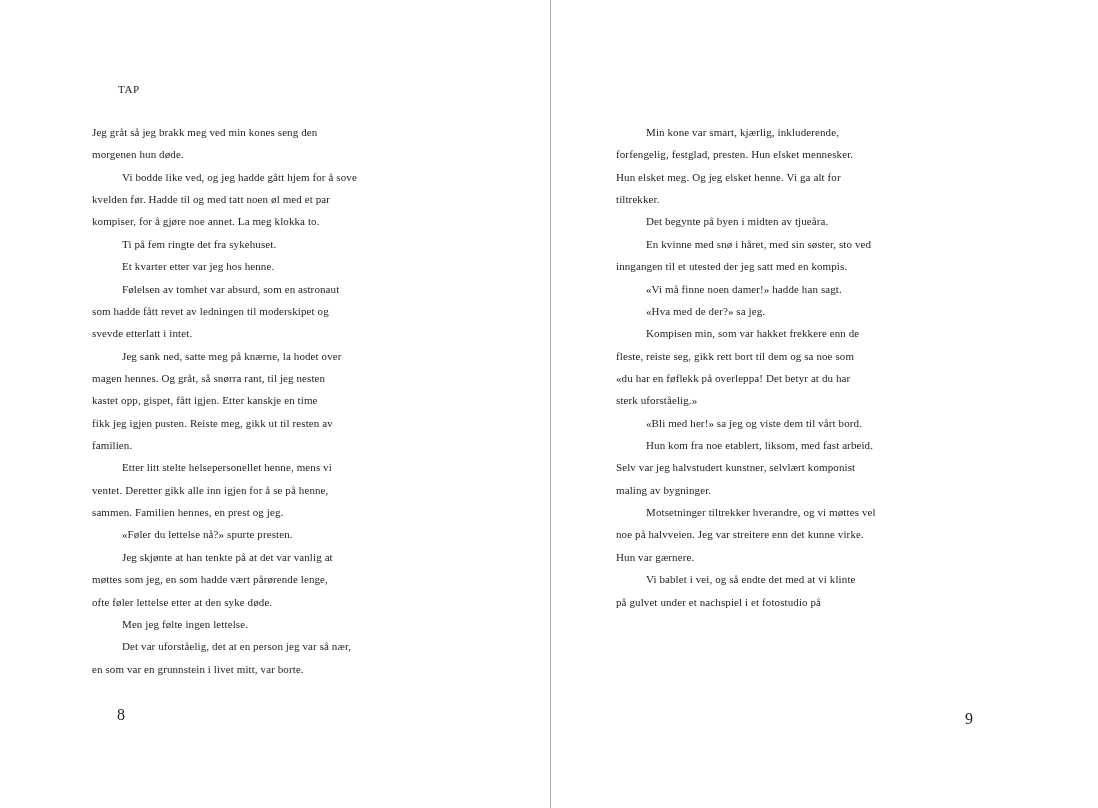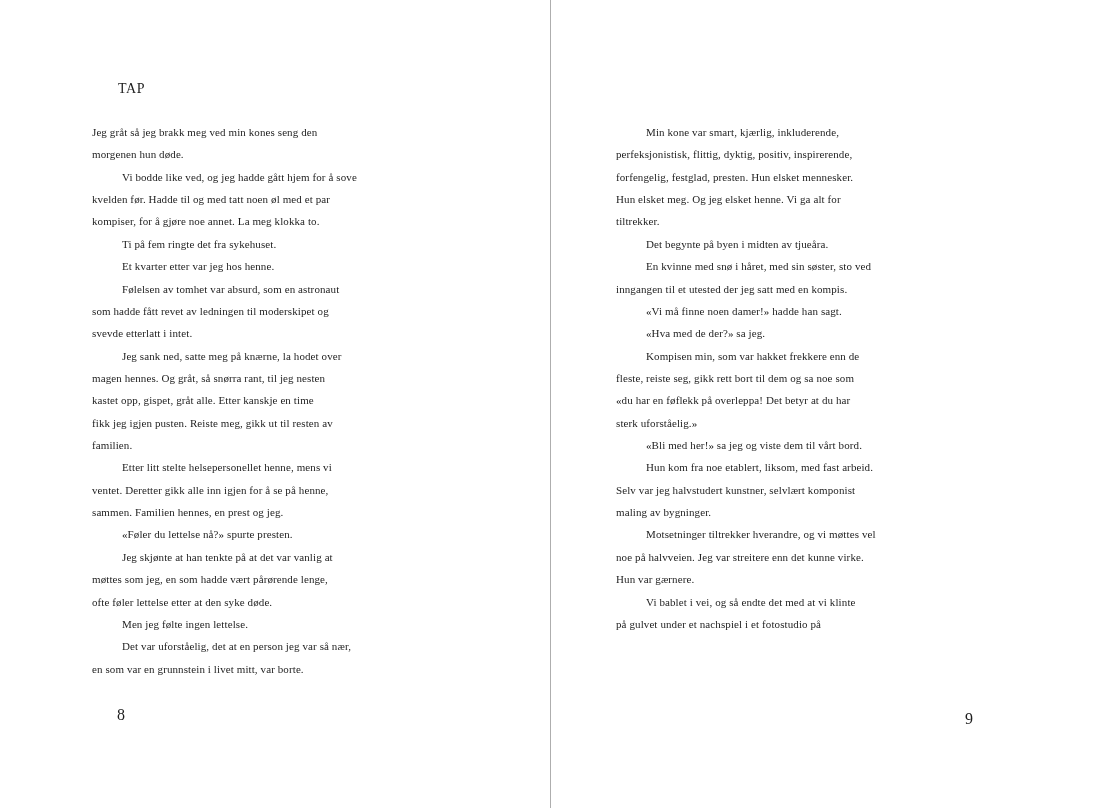--- a/index.html
+++ b/index.html
@@ -27,21 +27,21 @@
     left: 549.5px;
     top: 0;
     width: 1.5px;
     height: 808px;
     background: var(--divider-color);
   }
   .chapter-title {
     position: absolute;
     left: 118px;
     top: 78px;
-    font-size: 14px;
+    font-size: 11px;
     line-height: 22px;
     letter-spacing: 0.6px;
   }
   .page-body {
     position: absolute;
     top: 121px;
     width: 400px;
   }
   .page-body.left-body  { left: 92px; }
   .page-body.right-body { left: 616px; }
@@ -75,21 +75,21 @@
         <div class="line indent">Vi bodde like ved, og jeg hadde gått hjem for å sove</div>
         <div class="line">kvelden før. Hadde til og med tatt noen øl med et par</div>
         <div class="line">kompiser, for å gjøre noe annet. La meg klokka to.</div>
         <div class="line indent">Ti på fem ringte det fra sykehuset.</div>
         <div class="line indent">Et kvarter etter var jeg hos henne.</div>
         <div class="line indent">Følelsen av tomhet var absurd, som en astronaut</div>
         <div class="line">som hadde fått revet av ledningen til moderskipet og</div>
         <div class="line">svevde etterlatt i intet.</div>
         <div class="line indent">Jeg sank ned, satte meg på knærne, la hodet over</div>
         <div class="line">magen hennes. Og gråt, så snørra rant, til jeg nesten</div>
-        <div class="line">kastet opp, gispet, gråt alle. Etter kanskje en time</div>
+        <div class="line">kastet opp, gispet, fått igjen. Etter kanskje en time</div>
         <div class="line">fikk jeg igjen pusten. Reiste meg, gikk ut til resten av</div>
         <div class="line">familien.</div>
         <div class="line indent">Etter litt stelte helsepersonellet henne, mens vi</div>
         <div class="line">ventet. Deretter gikk alle inn igjen for å se på henne,</div>
         <div class="line">sammen. Familien hennes, en prest og jeg.</div>
         <div class="line indent">«Føler du lettelse nå?» spurte presten.</div>
         <div class="line indent">Jeg skjønte at han tenkte på at det var vanlig at</div>
         <div class="line">møttes som jeg, en som hadde vært pårørende lenge,</div>
         <div class="line">ofte føler lettelse etter at den syke døde.</div>
         <div class="line indent">Men jeg følte ingen lettelse.</div>
@@ -97,21 +97,20 @@
         <div class="line">en som var en grunnstein i livet mitt, var borte.</div>
       </div>
     <div class="folio folio-left">8</div>
   </div>
 
   <div class="divider"></div>
 
   <div class="page right-page">
     <div class="page-body right-body">
         <div class="line indent">Min kone var smart, kjærlig, inkluderende,</div>
-        <div class="line">perfeksjonistisk, flittig, dyktig, positiv, inspirerende,</div>
         <div class="line">forfengelig, festglad, presten. Hun elsket mennesker.</div>
         <div class="line">Hun elsket meg. Og jeg elsket henne. Vi ga alt for</div>
         <div class="line">tiltrekker.</div>
         <div class="line indent">Det begynte på byen i midten av tjueåra.</div>
         <div class="line indent">En kvinne med snø i håret, med sin søster, sto ved</div>
         <div class="line">inngangen til et utested der jeg satt med en kompis.</div>
         <div class="line indent">«Vi må finne noen damer!» hadde han sagt.</div>
         <div class="line indent">«Hva med de der?» sa jeg.</div>
         <div class="line indent">Kompisen min, som var hakket frekkere enn de</div>
         <div class="line">fleste, reiste seg, gikk rett bort til dem og sa noe som</div>

